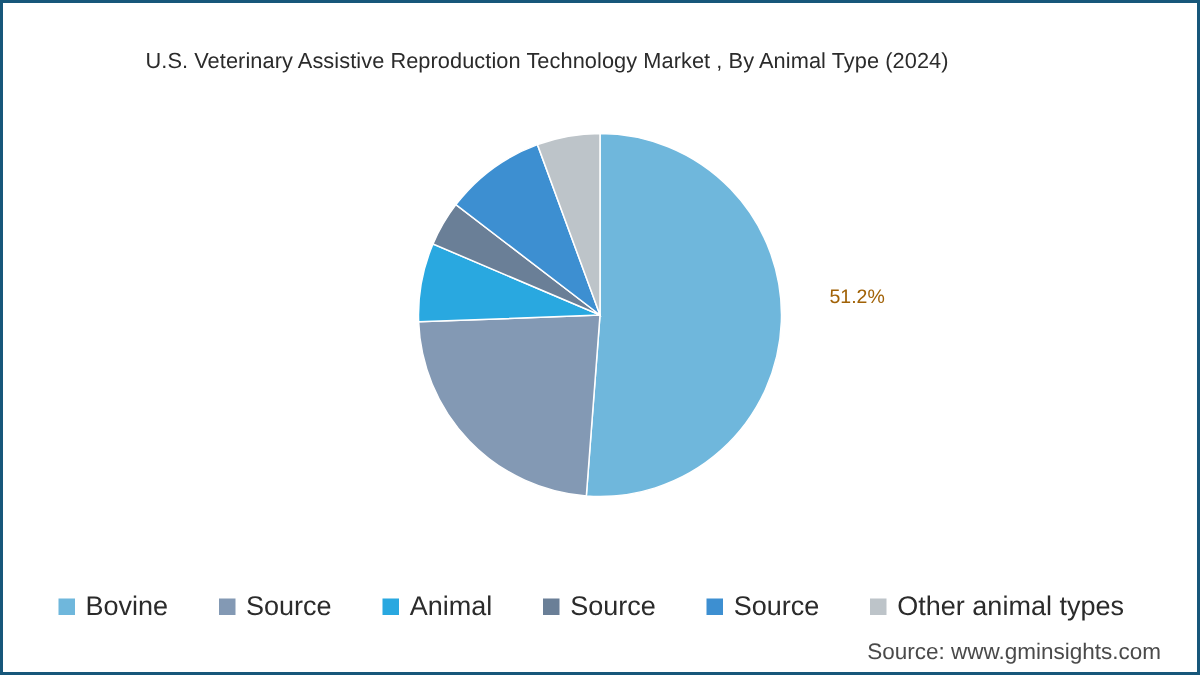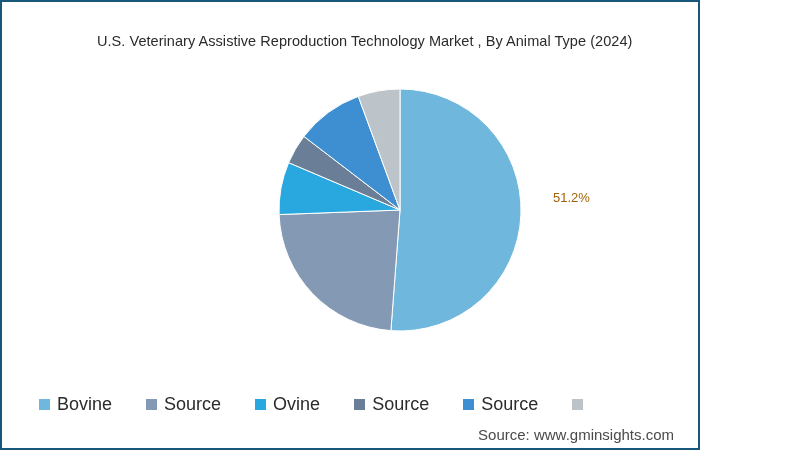--- a/index.html
+++ b/index.html
@@ -9,21 +9,21 @@
   body {
     width: 800px;
     height: 450px;
     background: #ffffff;
     font-family: "Liberation Sans", sans-serif;
     overflow: hidden;
   }
   #frame {
     position: absolute;
     left: 0; top: 0;
-    width: 700px;
+    width: 800px;
     height: 450px;
     box-sizing: border-box;
     border: 2px solid #17577a;
     background: #ffffff;
   }
   #chart-title {
     position: absolute;
     left: 95px;
     top: 31px;
     width: 640px;
@@ -119,30 +119,31 @@
       <div class="legend-item">
         <span class="legend-swatch" style="background: rgb(111, 183, 220);"></span>
         <span class="legend-label">Bovine</span>
       </div>
       <div class="legend-item">
         <span class="legend-swatch" style="background: rgb(131, 153, 180);"></span>
         <span class="legend-label">Source</span>
       </div>
       <div class="legend-item">
         <span class="legend-swatch" style="background: rgb(41, 168, 224);"></span>
-        <span class="legend-label">Ovine</span>
+        <span class="legend-label">Animal</span>
       </div>
       <div class="legend-item">
         <span class="legend-swatch" style="background: rgb(106, 127, 151);"></span>
         <span class="legend-label">Source</span>
       </div>
       <div class="legend-item">
         <span class="legend-swatch" style="background: rgb(61, 143, 209);"></span>
         <span class="legend-label">Source</span>
       </div>
       <div class="legend-item">
         <span class="legend-swatch" style="background: rgb(189, 196, 201);"></span>
+        <span class="legend-label">Other animal types</span>
       </div>
     </div>
 
   <div id="source">Source: www.gminsights.com</div>
 
 </div>
 
 </body></html>

